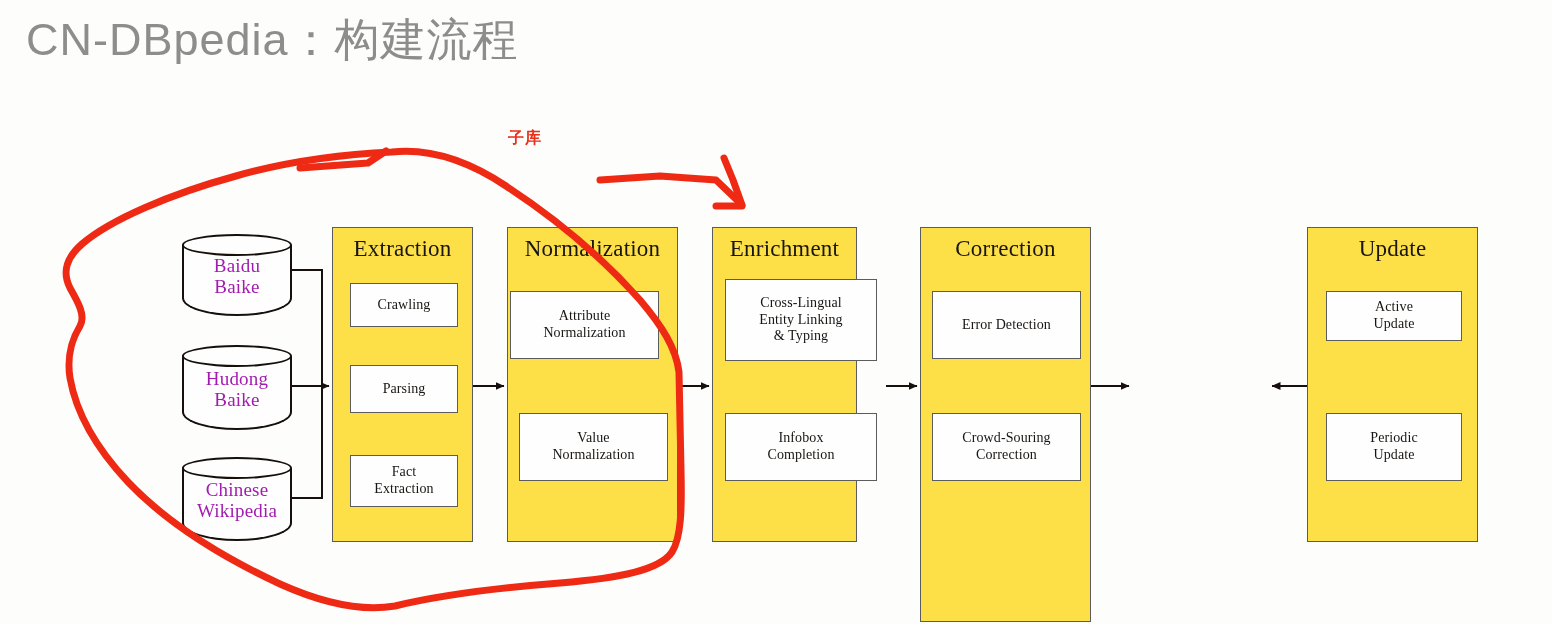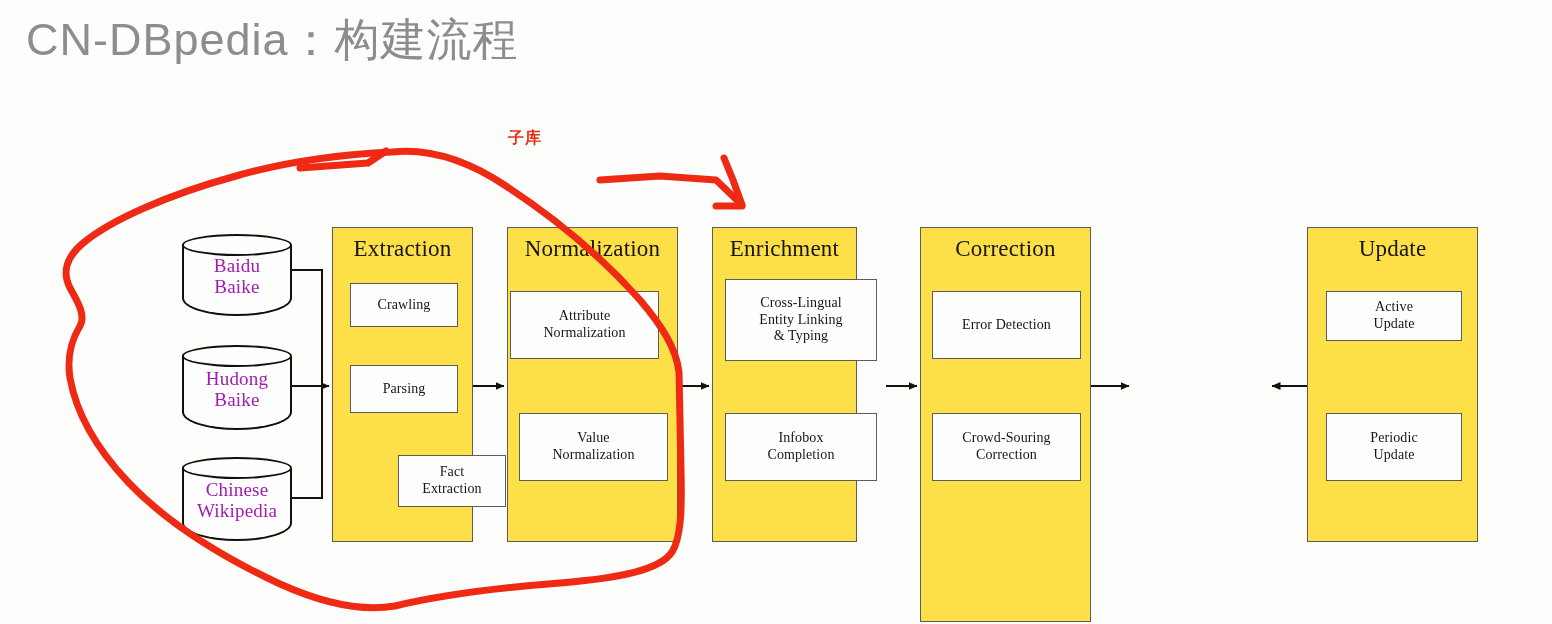--- a/index.html
+++ b/index.html
@@ -181,21 +181,21 @@
         <path d="M1091,386 L1129,386" marker-end="url(#arrowhead)"></path>
 
         <path d="M1307,386 L1272,386" marker-end="url(#arrowheadL)"></path>
       </g>
     </svg>
 
     <div class="stage" style="left:332px; top:227px; width:141px; height:315px;">
       <div class="stage-title">Extraction</div>
       <div class="sub" style="left:17px; top:55px; width:108px; height:44px;">Crawling</div>
       <div class="sub" style="left:17px; top:137px; width:108px; height:48px;">Parsing</div>
-      <div class="sub" style="left:17px; top:227px; width:108px; height:52px; white-space:pre-line;margin-left:48px;">Fact
+      <div class="sub" style="left:17px; top:227px; width:108px; height:52px; white-space:pre-line;">Fact
 Extraction</div>
     </div>
 
     <div class="stage" style="left:507px; top:227px; width:171px; height:315px;">
       <div class="stage-title">Normalization</div>
       <div class="sub" style="left:2px; top:63px; width:149px; height:68px; white-space:pre-line;">Attribute
 Normalization</div>
       <div class="sub" style="left:11px; top:185px; width:149px; height:68px; white-space:pre-line;">Value
 Normalization</div>
     </div>

